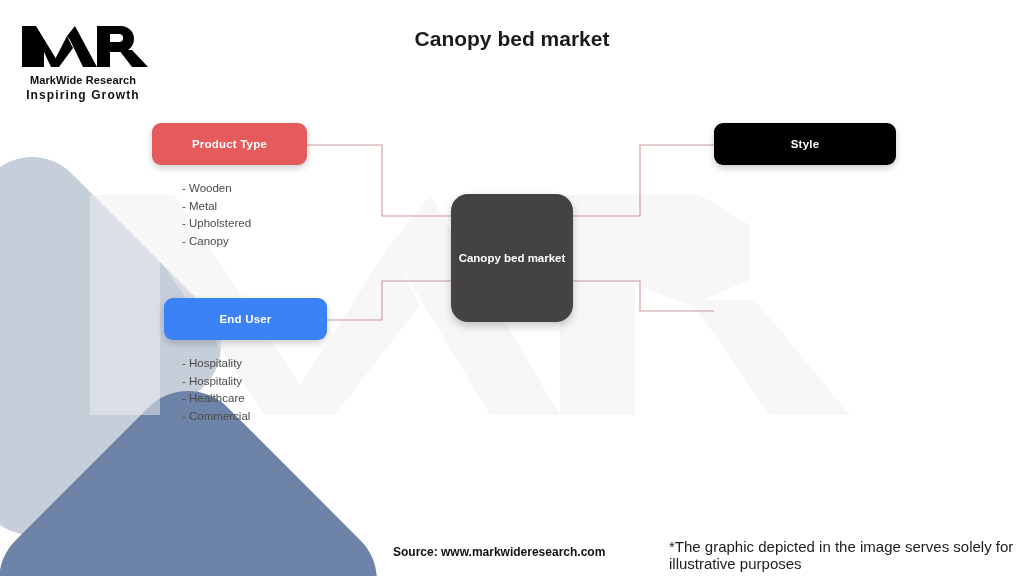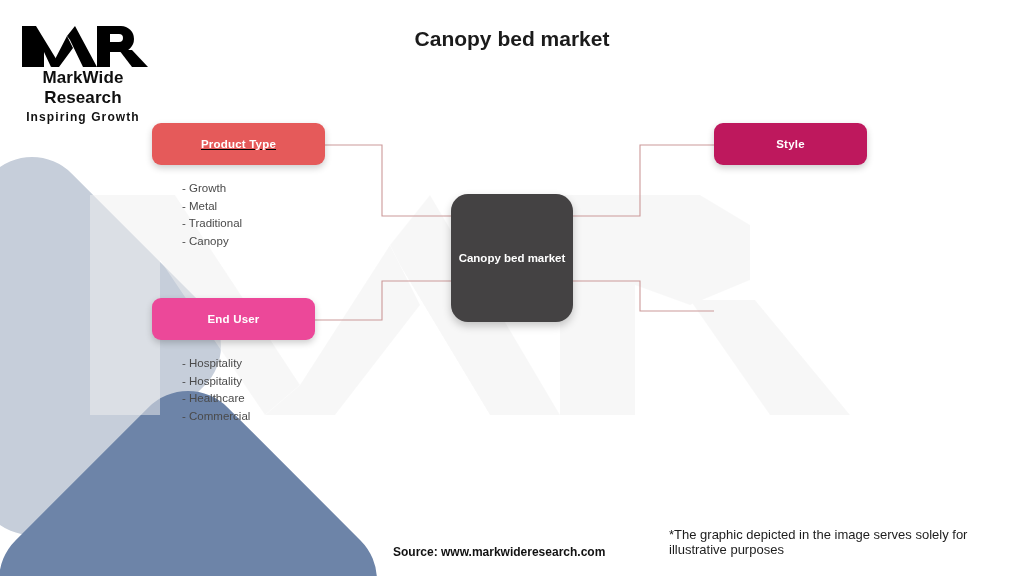--- a/index.html
+++ b/index.html
@@ -54,25 +54,25 @@
   
   .logo {
     position: absolute;
     left: 18px;
     top: 22px;
     width: 130px;
     text-align: center;
   }
   .logo-mark { display: block; }
   .logo-name {
-    font-size: 17px;
+    font-size: 11px;
     font-weight: bold;
     color: #0f0f0f;
     letter-spacing: .1px;
-    margin-top: 1px;
+    margin-top: 7px;
   }
   .logo-tag {
     font-size: 12px;
     font-weight: bold;
     color: #111;
     letter-spacing: 1.1px;
     margin-top: 2px;
   }
 
   
@@ -137,44 +137,44 @@
   }
   .items li {
     list-style: none;
     font-size: 11.5px;
     color: #4a4a4a;
     line-height: 17.6px;
     white-space: nowrap;
   }
 
   .branch-product-type { left: 152px; top: 123px; }
-  .branch-product-type .chip { width: 173px; background: #e55a5a; text-decoration: underline; }
+  .branch-product-type .chip { width: 155px; background: #e55a5a; }
   .branch-end-user { left: 152px; top: 298px; }
-  .branch-end-user .chip { width: 163px; background: #ec4899; }
+  .branch-end-user .chip { width: 163px; background: #3b82f6; margin-left: 12px; }
   .branch-style { left: 714px; top: 123px; }
-  .branch-style .chip { width: 153px; background: #be185d; }
+  .branch-style .chip { width: 182px; background: #000000; }
   .branch-style .items { padding-left: 28px; }
   .branch-size { left: 714px; top: 290px; }
   .branch-size .chip { width: 153px; background: #edd03a; }
   .branch-size .items { padding-left: 28px; }
 
   
   .source {
     position: absolute;
     left: 393px;
     top: 545px;
     font-size: 12px;
     font-weight: bold;
     color: #111111;
   }
   .disclaimer {
     position: absolute;
     left: 669px;
-    top: 527px;
-    font-size: 13px;
+    top: 538px;
+    font-size: 15px;
     color: #1d1d1d;
   }
 </style>
 </head>
 <body>
 
 <div id="canvas">
 
   <div class="deco deco-light"></div>
   <div class="deco deco-dark"></div>
@@ -222,23 +222,23 @@
 
   <div class="center-node">
     <span>Canopy bed market</span>
   </div>
 
   <div class="branch branch-product-type">
     <div class="chip">
       <span>Product Type</span>
     </div>
     <ul class="items">
-      <li>- Growth</li>
+      <li>- Wooden</li>
       <li>- Metal</li>
-      <li>- Traditional</li>
+      <li>- Upholstered</li>
       <li>- Canopy</li>
     </ul>
   </div>
 
   <div class="branch branch-end-user">
     <div class="chip">
       <span>End User</span>
     </div>
     <ul class="items">
       <li>- Hospitality</li>

